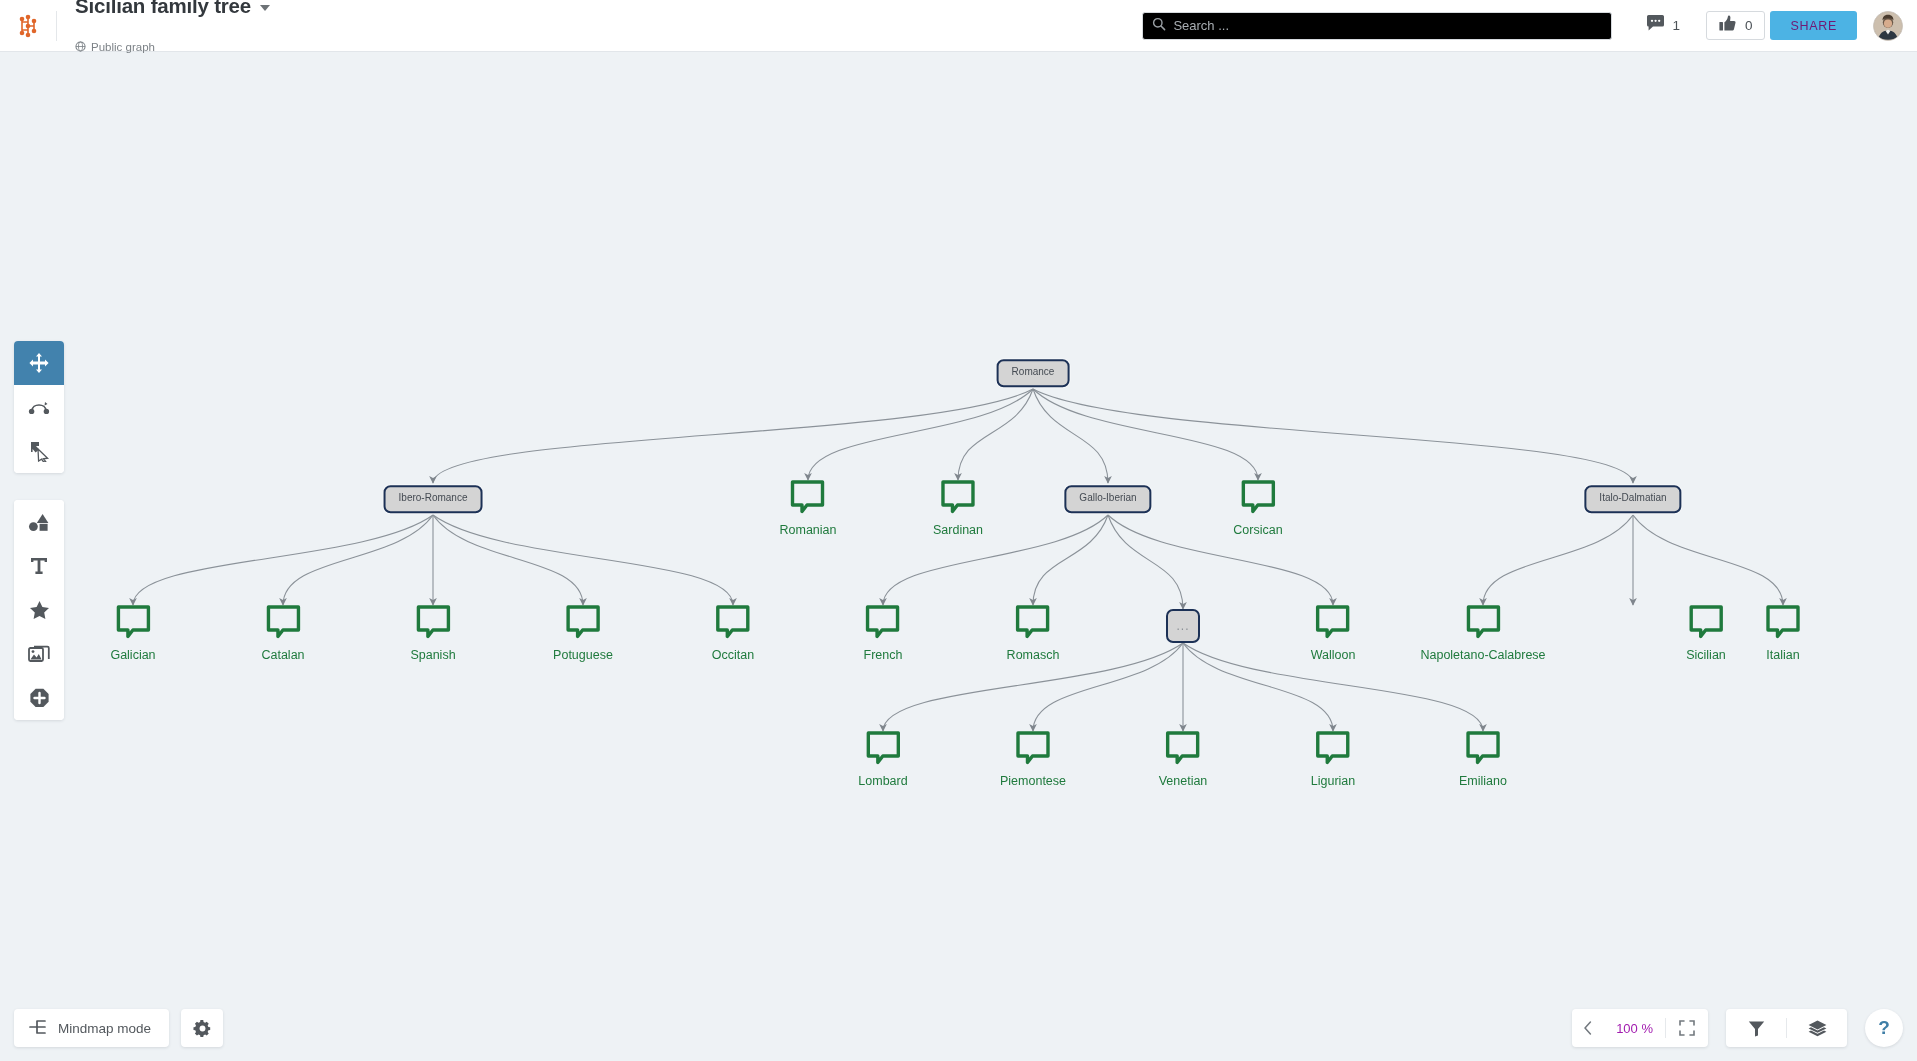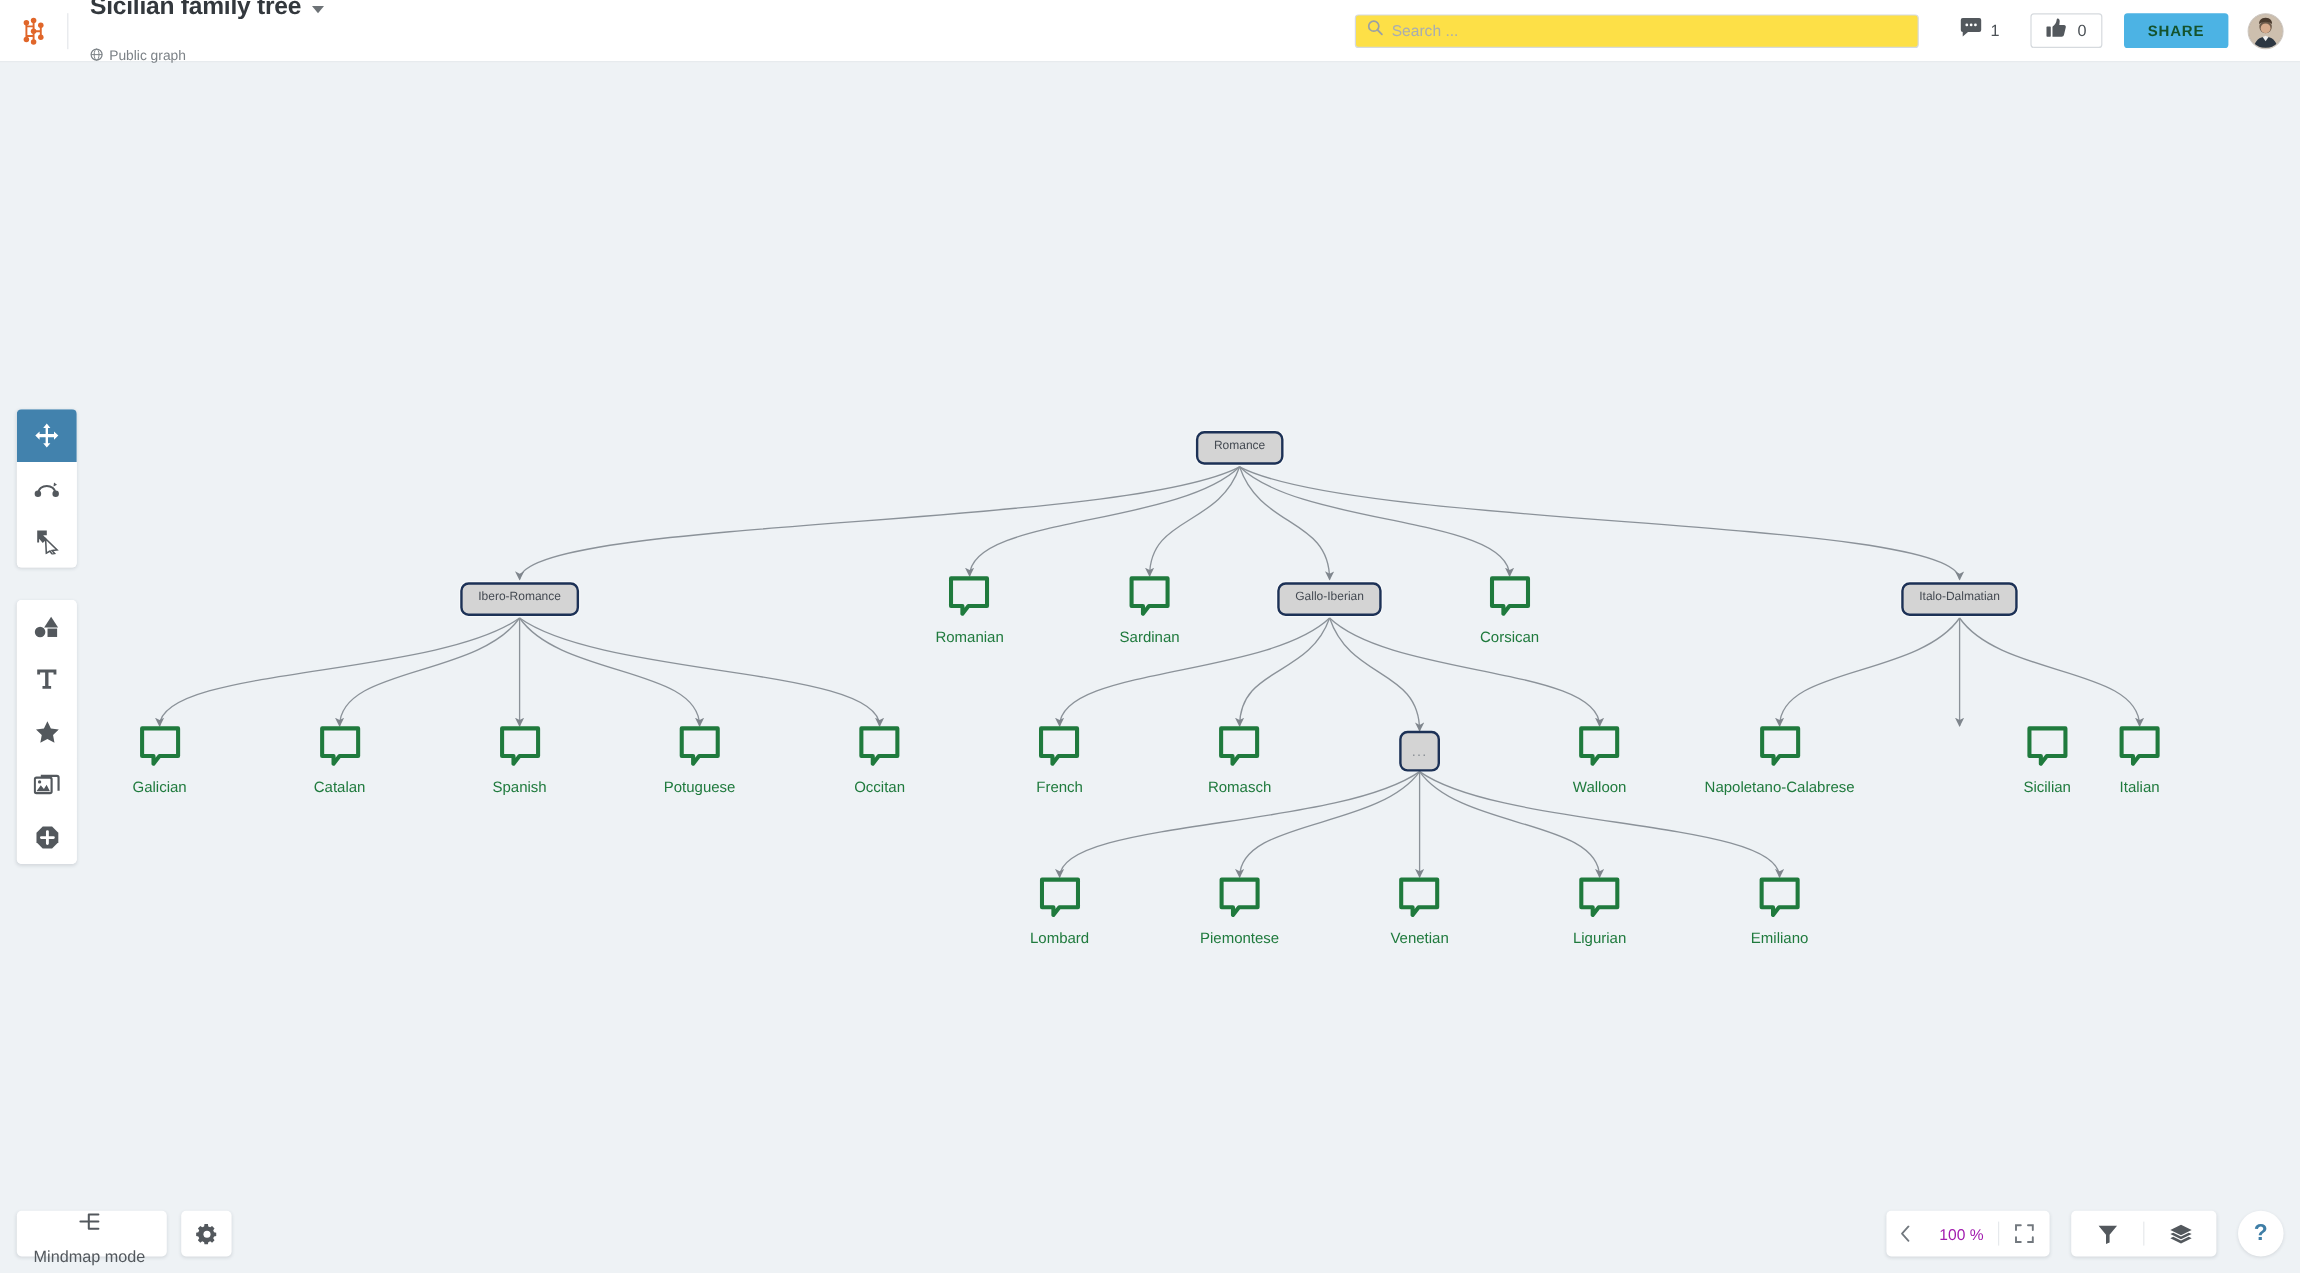--- a/index.html
+++ b/index.html
@@ -49,21 +49,21 @@
   }
   #visibility-label { font-size: 11.5px; color: #7c8287; }
 
   #header-right {
     margin-left: auto; display: flex; align-items: center;
     gap: 0; padding-right: 10px; height: 52px;
   }
   #search-box {
     width: 470px; height: 28px;
     border: 1px solid #d6dade; border-radius: 3px;
-    background: #fde047; display: flex; align-items: center;
+    background: #000000; display: flex; align-items: center;
     padding: 0 9px; gap: 7px;
   }
   #search-input {
     border: none; outline: none; background: transparent;
     font-family: "Liberation Sans", sans-serif;
     font-size: 13px; color: #7a7f84; width: 100%;
   }
   #search-input::placeholder { color: #a8adb2; }
 
   #comment-stat {
@@ -73,23 +73,23 @@
   }
   .stat-count { font-size: 13.5px; color: #4c5257; }
 
   #like-button {
     display: flex; align-items: center; gap: 9px;
     height: 29px; padding: 0 12px; margin-left: 18px;
     border: 1px solid #d6dade; border-radius: 3px;
     background: #fff; cursor: pointer;
   }
   #share-button {
-    height: 29px; margin-left: 18px; padding: 0 20px;
-    background: #4cb3e4; color: #14532d;
-    font-size: 12.5px; font-weight: bold; letter-spacing: 0.7px;
+    height: 29px; margin-left: 5px; padding: 0 20px;
+    background: #4cb3e4; color: #701a75;
+    font-size: 12.5px; font-weight: normal; letter-spacing: 0.7px;
     border: none; border-radius: 3px; cursor: pointer;
     font-family: "Liberation Sans", sans-serif;
     display: flex; align-items: center;
   }
   #avatar {
     width: 30px; height: 30px; border-radius: 50%;
     margin-left: 16px; margin-right: 4px;
     background: #b9ada0; overflow: hidden;
     cursor: pointer; flex: 0 0 auto;
     border: 1px solid #cfc8c0;
@@ -174,21 +174,21 @@
     position: absolute; left: 14px; bottom: 14px;
     display: flex; align-items: center; gap: 12px;
     z-index: 40;
   }
   #mindmap-mode-button {
     height: 38px; padding: 0 18px 0 14px;
     background: #fff; border-radius: 4px;
     box-shadow: 0 1px 3px rgba(40,50,60,0.13);
     display: flex; align-items: center; gap: 10px;
     cursor: pointer;
-    font-size: 13.5px; color: #53585d; flex-direction: column;
+    font-size: 13.5px; color: #53585d;
   }
   #settings-button {
     width: 42px; height: 38px;
     background: #fff; border-radius: 4px;
     box-shadow: 0 1px 3px rgba(40,50,60,0.13);
     display: flex; align-items: center; justify-content: center;
     cursor: pointer;
   }
 
   #bottom-right-bar {

